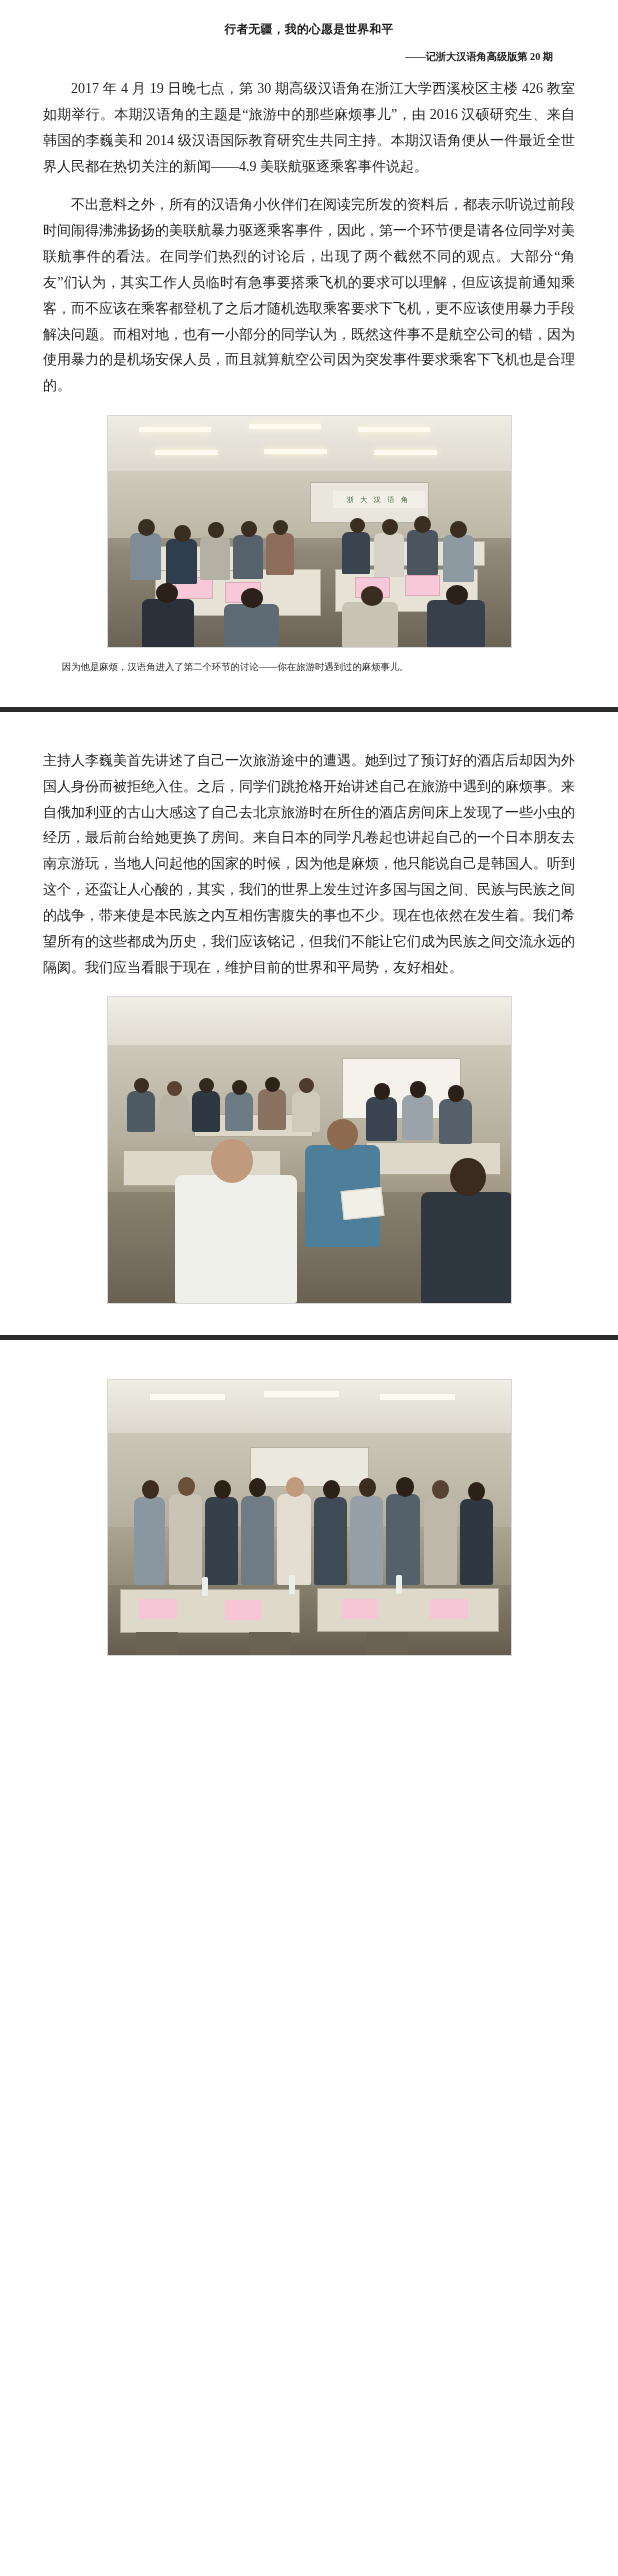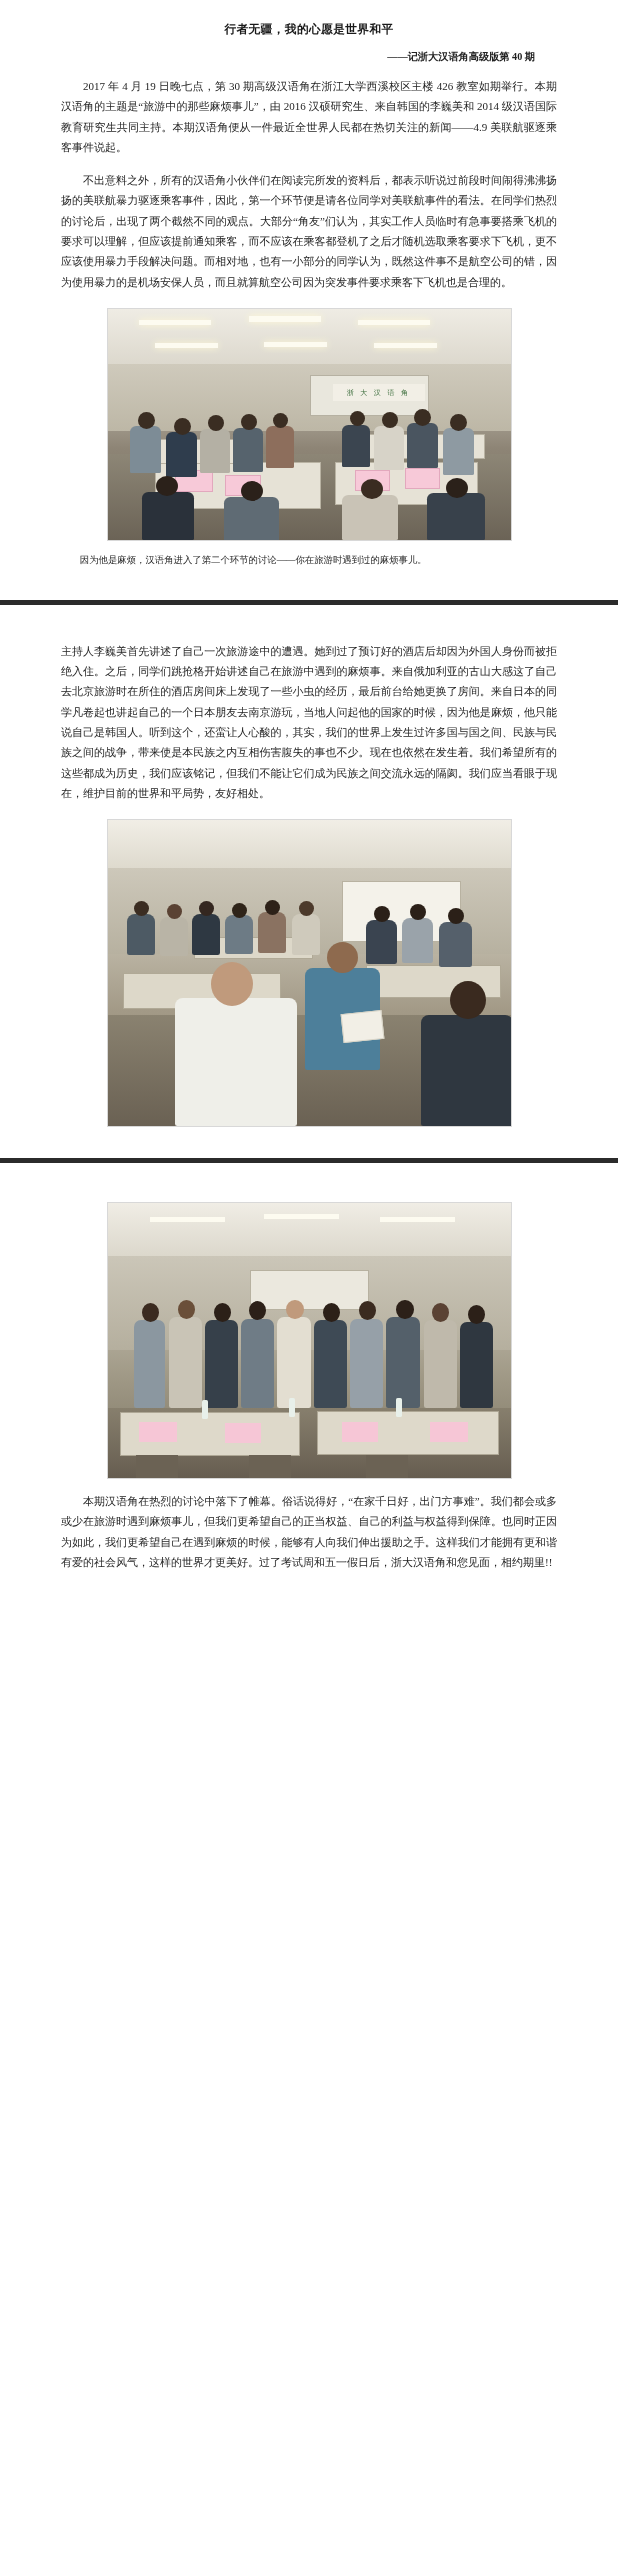--- a/index.html
+++ b/index.html
@@ -12,41 +12,41 @@
     font-family: "Liberation Serif", "DejaVu Serif", serif;
     color: #222222;
   }
   .page {
     width: 618px;
     margin: 0 auto;
     background: #ffffff;
     box-sizing: border-box;
   }
   .content {
-    padding: 0 61px;
+    padding: 0 43px;
     box-sizing: border-box;
   }
   .title {
     text-align: center;
     font-size: 11.7px;
     font-weight: bold;
     color: #1a1a1a;
     padding-top: 22px;
     letter-spacing: 0.4px;
   }
   .subtitle {
     text-align: right;
     font-size: 10.2px;
     color: #222;
     padding-top: 12.5px;
     padding-right: 22px;
     font-weight: bold;
   }
   p.body-text {
-    font-size: 11px;
+    font-size: 14px;
     line-height: 1.85;
     text-align: justify;
     margin: 12.5px 0 0 0;
     text-indent: 2em;
     color: #1f1f1f;
   }
   p.body-text.no-indent {
     text-indent: 0;
   }
   .caption {
@@ -169,21 +169,21 @@
   .ph3 .bottle { position: absolute; background: #e8f0ea; border-radius: 1.6px; }
 </style>
 </head>
 <body>
 
 <div class="page">
 
   <div class="content">
 
     <div class="title">行者无疆，我的心愿是世界和平</div>
-    <div class="subtitle">——记浙大汉语角高级版第 40 期</div>
+    <div class="subtitle">——记浙大汉语角高级版第 20 期</div>
 
     <p class="body-text">2017 年 4 月 19 日晚七点，第 30 期高级汉语角在浙江大学西溪校区主楼 426 教室如期举行。本期汉语角的主题是“旅游中的那些麻烦事儿”，由 2016 汉硕研究生、来自韩国的李巍美和 2014 级汉语国际教育研究生共同主持。本期汉语角便从一件最近全世界人民都在热切关注的新闻——4.9 美联航驱逐乘客事件说起。</p>
     <p class="body-text">不出意料之外，所有的汉语角小伙伴们在阅读完所发的资料后，都表示听说过前段时间闹得沸沸扬扬的美联航暴力驱逐乘客事件，因此，第一个环节便是请各位同学对美联航事件的看法。在同学们热烈的讨论后，出现了两个截然不同的观点。大部分“角友”们认为，其实工作人员临时有急事要搭乘飞机的要求可以理解，但应该提前通知乘客，而不应该在乘客都登机了之后才随机选取乘客要求下飞机，更不应该使用暴力手段解决问题。而相对地，也有一小部分的同学认为，既然这件事不是航空公司的错，因为使用暴力的是机场安保人员，而且就算航空公司因为突发事件要求乘客下飞机也是合理的。</p>
 
     <div class="photo-wrap">
       <div class="photo ph1">
         <div class="ceiling">
           <div class="lightbar" style="left:31px;top:11px;width:72px;"></div>
           <div class="lightbar" style="left:141px;top:7.8px;width:72px;"></div>
           <div class="lightbar" style="left:250px;top:11px;width:72px;"></div>
@@ -365,19 +365,18 @@
         <div class="bottle" style="left:94px;top:197px;width:6.3px;height:19px;"></div>
         <div class="bottle" style="left:181px;top:195px;width:6.3px;height:19px;"></div>
         <div class="bottle" style="left:288px;top:195px;width:6.3px;height:19px;"></div>
 
         <div style="position:absolute;left:28px;top:252px;width:42px;height:23.4px;background:#6b6254;"></div>
         <div style="position:absolute;left:141px;top:252px;width:42px;height:23.4px;background:#6b6254;"></div>
         <div style="position:absolute;left:258px;top:252px;width:42px;height:23.4px;background:#6b6254;"></div>
       </div>
     </div>
 
-    <p class="body-text">本期汉语角在热烈的讨论中落下了帷幕。俗话说得好，“在家千日好，出门方事难”。我们都会或多或少在旅游时遇到麻烦事儿，但我们更希望自己的正当权益、自己的利益与权益得到保障。也同时正因为如此，我们更希望自己在遇到麻烦的时候，能够有人向我们伸出援助之手。这样我们才能拥有更和谐有爱的社会风气，这样的世界才更美好。过了考试周和五一假日后，浙大汉语角和您见面，相约期里!!</p>
 
     <div class="spacer-md"></div>
   </div>
 
 </div>
 
 
 </body></html>

